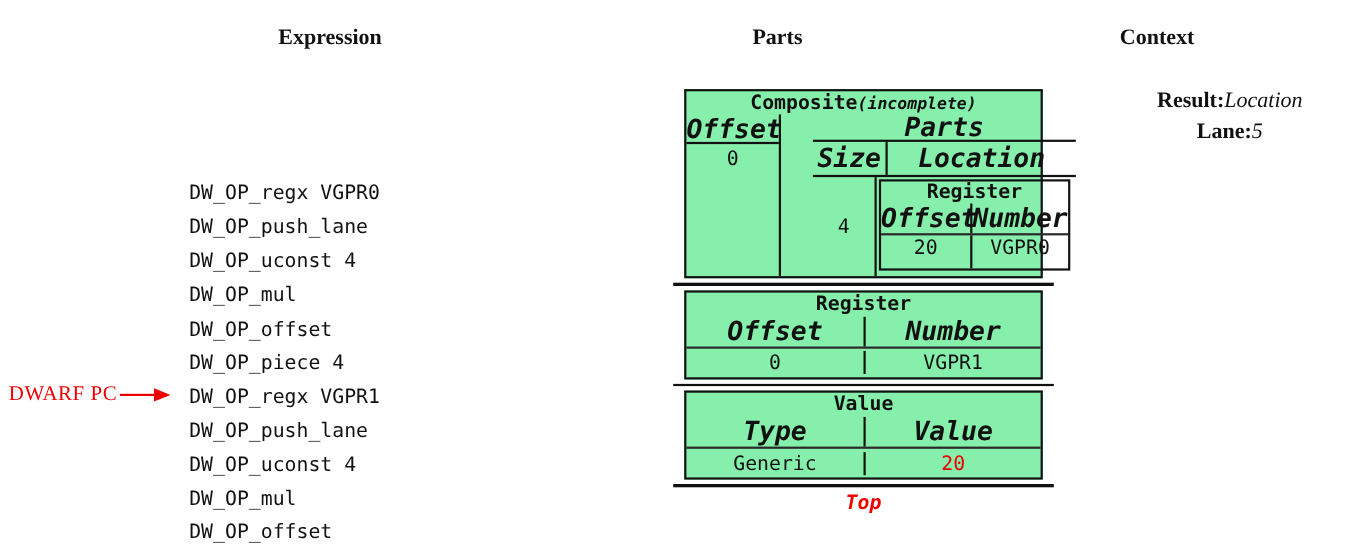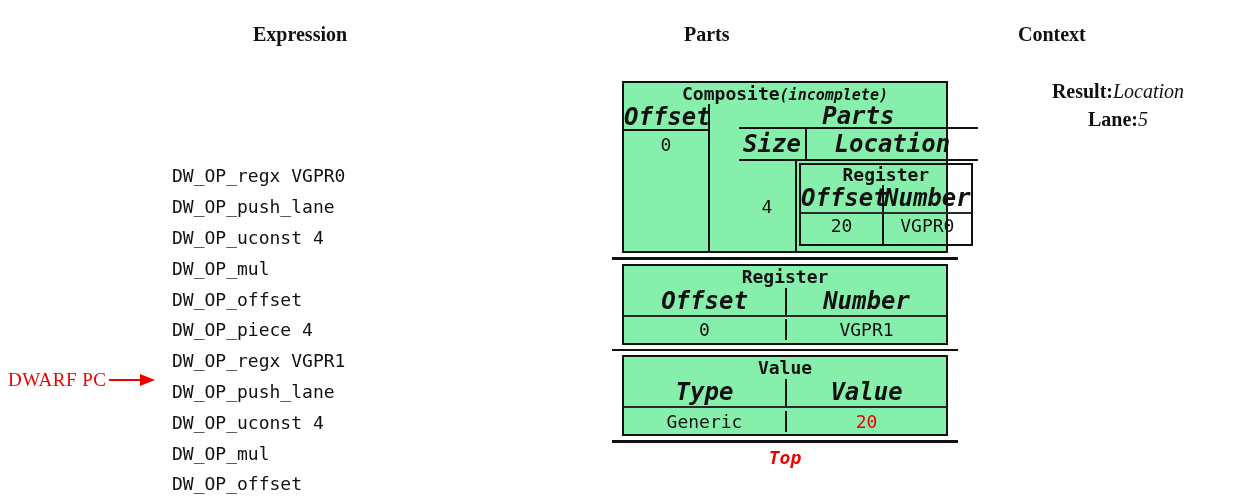--- a/index.html
+++ b/index.html
@@ -15,21 +15,21 @@
   }
   #title-expression { left:253px; }
   #title-stack { left:684px; }
   #title-context { left:1018px; }
 
   
   .expr-list { position:absolute; left:172px; top:69px; font-size:18px; line-height:30.8px; white-space:pre; }
   .expr-line { height:30.8px; }
 
   
-  .pc-row { position:absolute; left:8px; top:369px; height:22px; display:flex; align-items:center; }
+  .pc-row { position:absolute; left:8px; top:348px; height:22px; display:flex; align-items:center; }
   .pc-label { font-family:"Liberation Serif", serif; font-size:19px; color:#ee0000; letter-spacing:0.5px; }
   .pc-shaft { width:31px; height:2.5px; background:#ee0000; margin-left:2px; }
   .pc-head { width:0; height:0; border-left:15px solid #ee0000; border-top:6px solid transparent; border-bottom:6px solid transparent; }
 
   
   .stack-col { position:absolute; left:612px; top:81px; width:346px; }
   .sbox { margin:0 10px; border:2.5px solid #111; background:#86efac; }
   .sep { height:2.5px; background:#111; margin:4px 0; }
   .sbox .btitle { text-align:center; font-weight:bold; font-size:18px; line-height:21px; height:21px; white-space:nowrap; }
   .note { font-style:italic; font-size:15px; }

